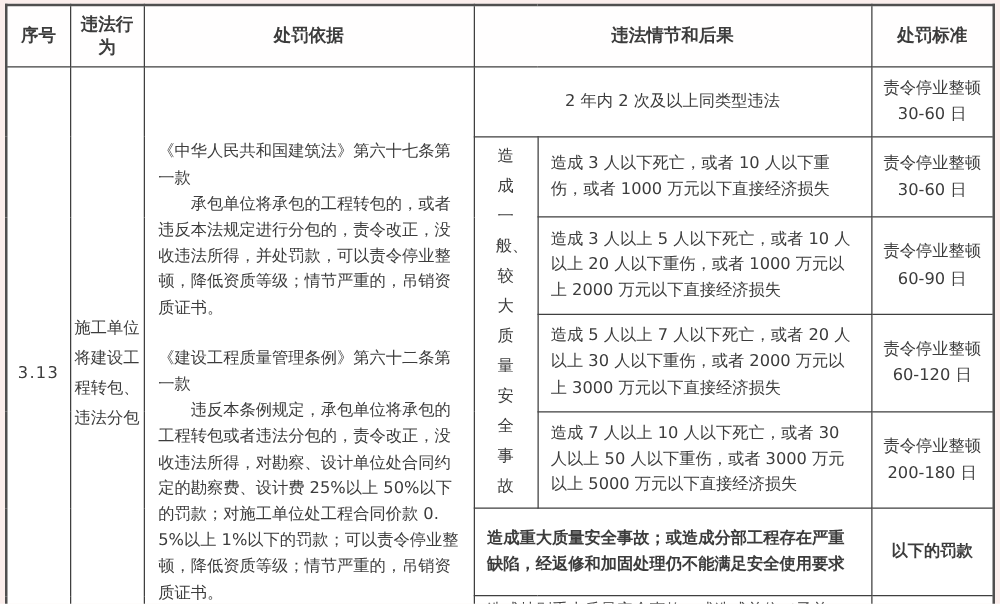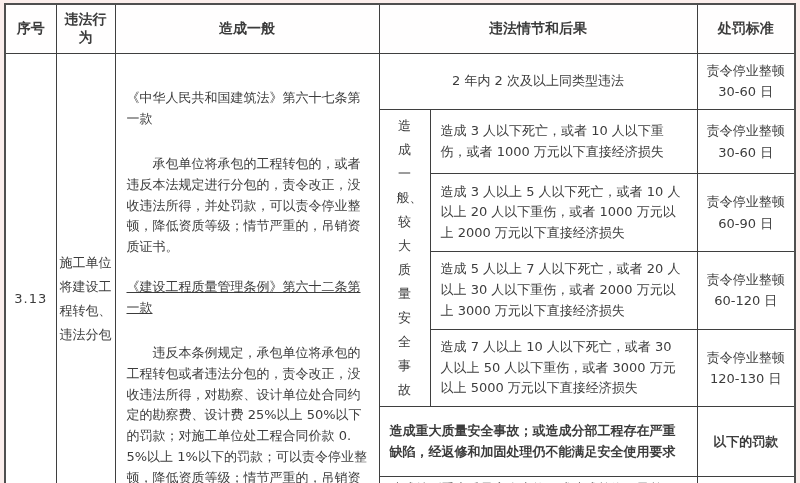--- a/index.html
+++ b/index.html
@@ -41,22 +41,22 @@
     text-align:center;
     padding:3px 2px;
     line-height:1.85;
   }
   td.basis-cell{
     text-align:left;
     padding:10px 11px;
     line-height:1.6;
   }
   .basis-cell p{margin:0;}
-  .basis-cell p.body{text-indent:2em;margin-top:24px;}
-  .basis-cell p.second-title{margin-top:1.5em;text-decoration:underline;}
+  .basis-cell p.body{text-indent:2em;}
+  .basis-cell p.second-title{margin-top:1.5em;}
   td.group-cell{
     text-align:center;
     padding:4px 17px;
     line-height:1.85;
   }
   td.circumstance-cell{
     text-align:left;
     padding:2px 10px;
     line-height:1.6;
   }
@@ -87,21 +87,21 @@
     <col style="width:59px">
     <col style="width:264px">
     <col style="width:51px">
     <col style="width:267px">
     <col style="width:98px">
   </colgroup>
   <tbody>
     <tr class="r-header">
       <th>序号</th>
       <th>违法行为</th>
-      <th>造成一般</th>
+      <th>处罚依据</th>
       <th colspan="2">违法情节和后果</th>
       <th>处罚标准</th>
     </tr>
 
     <tr class="r-1">
       <td class="serial-cell" rowspan="7">3.13</td>
       <td class="violation-cell" rowspan="7">施工单位将建设工程转包、违法分包</td>
       <td class="basis-cell" rowspan="7">
         <p class="title">《中华人民共和国建筑法》第六十七条第一款</p>
         <p class="body">承包单位将承包的工程转包的，或者违反本法规定进行分包的，责令改正，没收违法所得，并处罚款，可以责令停业整顿，降低资质等级；情节严重的，吊销资质证书。</p>
@@ -123,21 +123,21 @@
       <td class="penalty-cell">责令停业整顿 60-90 日</td>
     </tr>
 
     <tr class="r-4">
       <td class="circumstance-cell">造成 5 人以上 7 人以下死亡，或者 20 人以上 30 人以下重伤，或者 2000 万元以上 3000 万元以下直接经济损失</td>
       <td class="penalty-cell">责令停业整顿 60-120 日</td>
     </tr>
 
     <tr class="r-5">
       <td class="circumstance-cell">造成 7 人以上 10 人以下死亡，或者 30 人以上 50 人以下重伤，或者 3000 万元以上 5000 万元以下直接经济损失</td>
-      <td class="penalty-cell">责令停业整顿 120-130 日</td>
+      <td class="penalty-cell">责令停业整顿 200-180 日</td>
     </tr>
 
     <tr class="r-6">
       <td class="circumstance-cell" colspan="2">造成重大质量安全事故；或造成分部工程存在严重缺陷，经返修和加固处理仍不能满足安全使用要求</td>
       <td class="penalty-cell">以下的罚款</td>
     </tr>
 
     <tr class="r-7">
       <td class="circumstance-cell" colspan="2">造成特别重大质量安全事故；或造成单位（子单位）工程存在严重缺陷，经返修和加固处理仍不能满足安全使用要求</td>
       <td class="penalty-cell">吊销资质证书</td>

